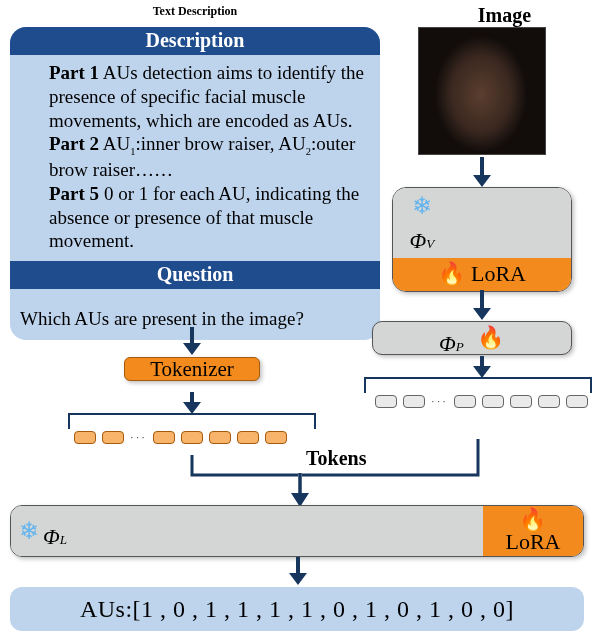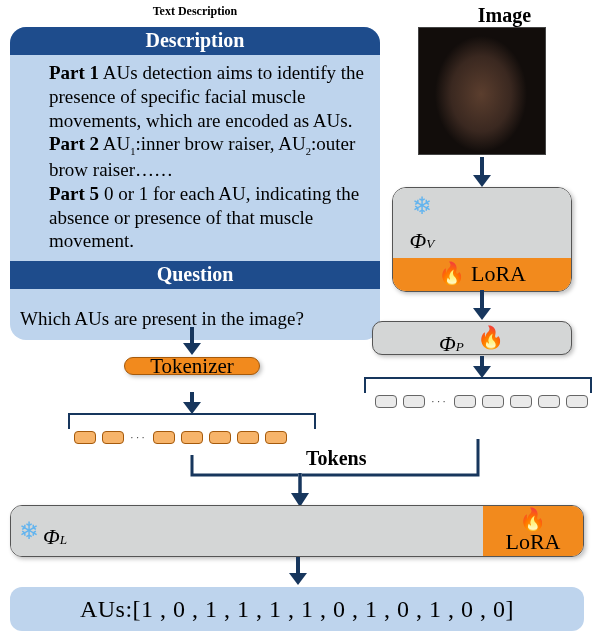--- a/index.html
+++ b/index.html
@@ -164,24 +164,24 @@
     gap: 14px;
     font-size: 21px;
     box-shadow: 2px 2px 4px rgba(0,0,0,0.25);
   }
   
   .tok-block {
     position: absolute;
     left: 124px;
     top: 330px;
     width: 136px;
-    height: 18px;
+    height: 24px;
     background: #f28a1d;
     border: 1.5px solid #a55a0c;
-    border-radius: 16px;
+    border-radius: 6px;
     display: flex;
     align-items: center;
     justify-content: center;
     font-size: 21px;
     box-shadow: 2px 2px 4px rgba(0,0,0,0.25);
   }
   
   .tokens {
     position: absolute;
     display: flex;

